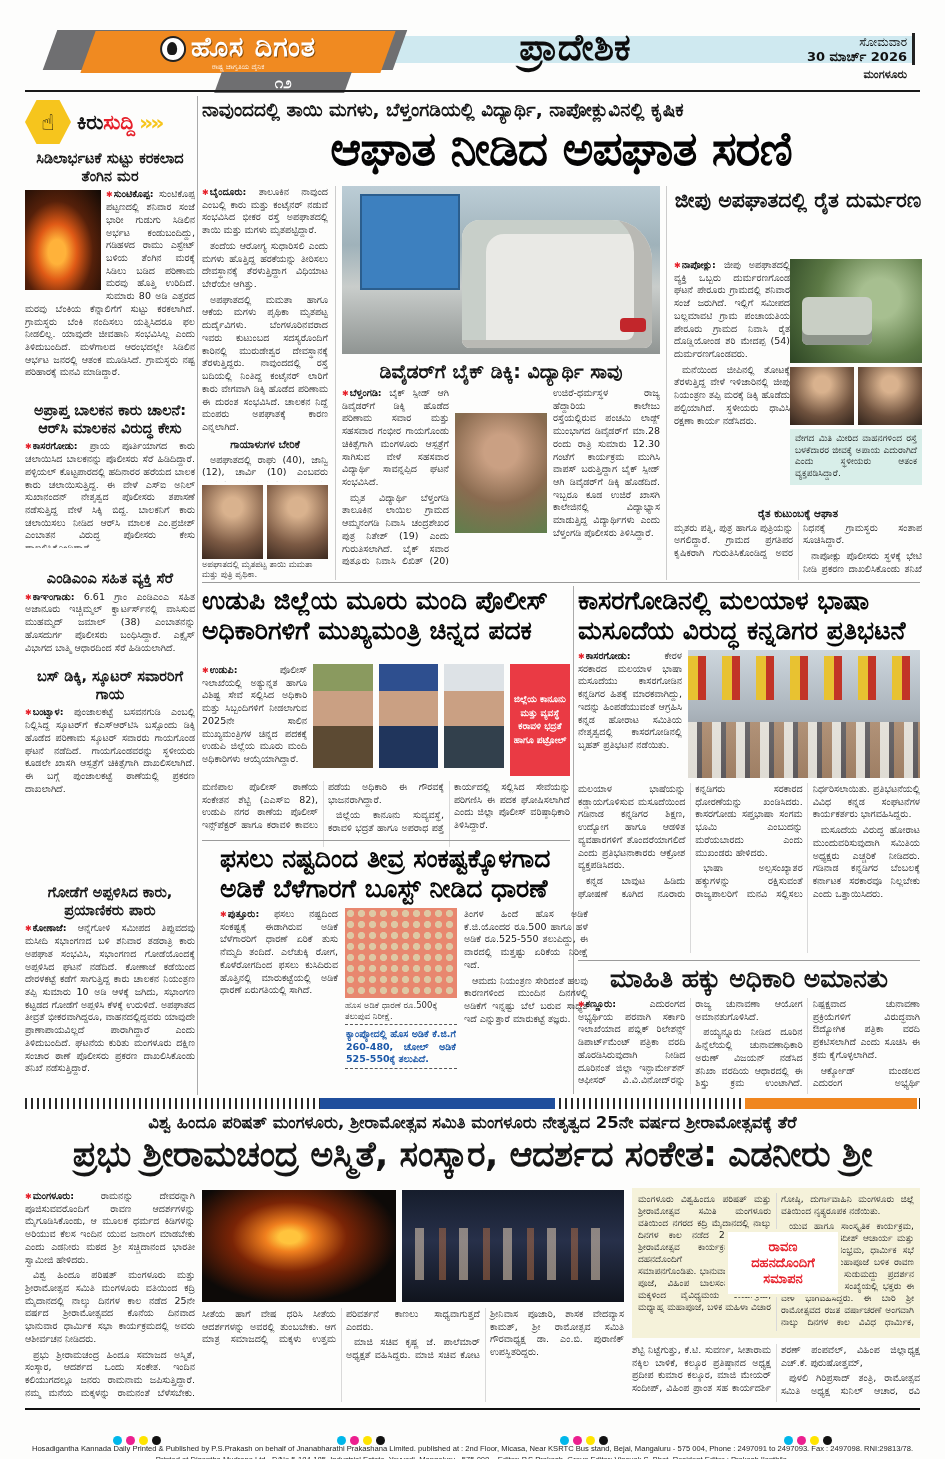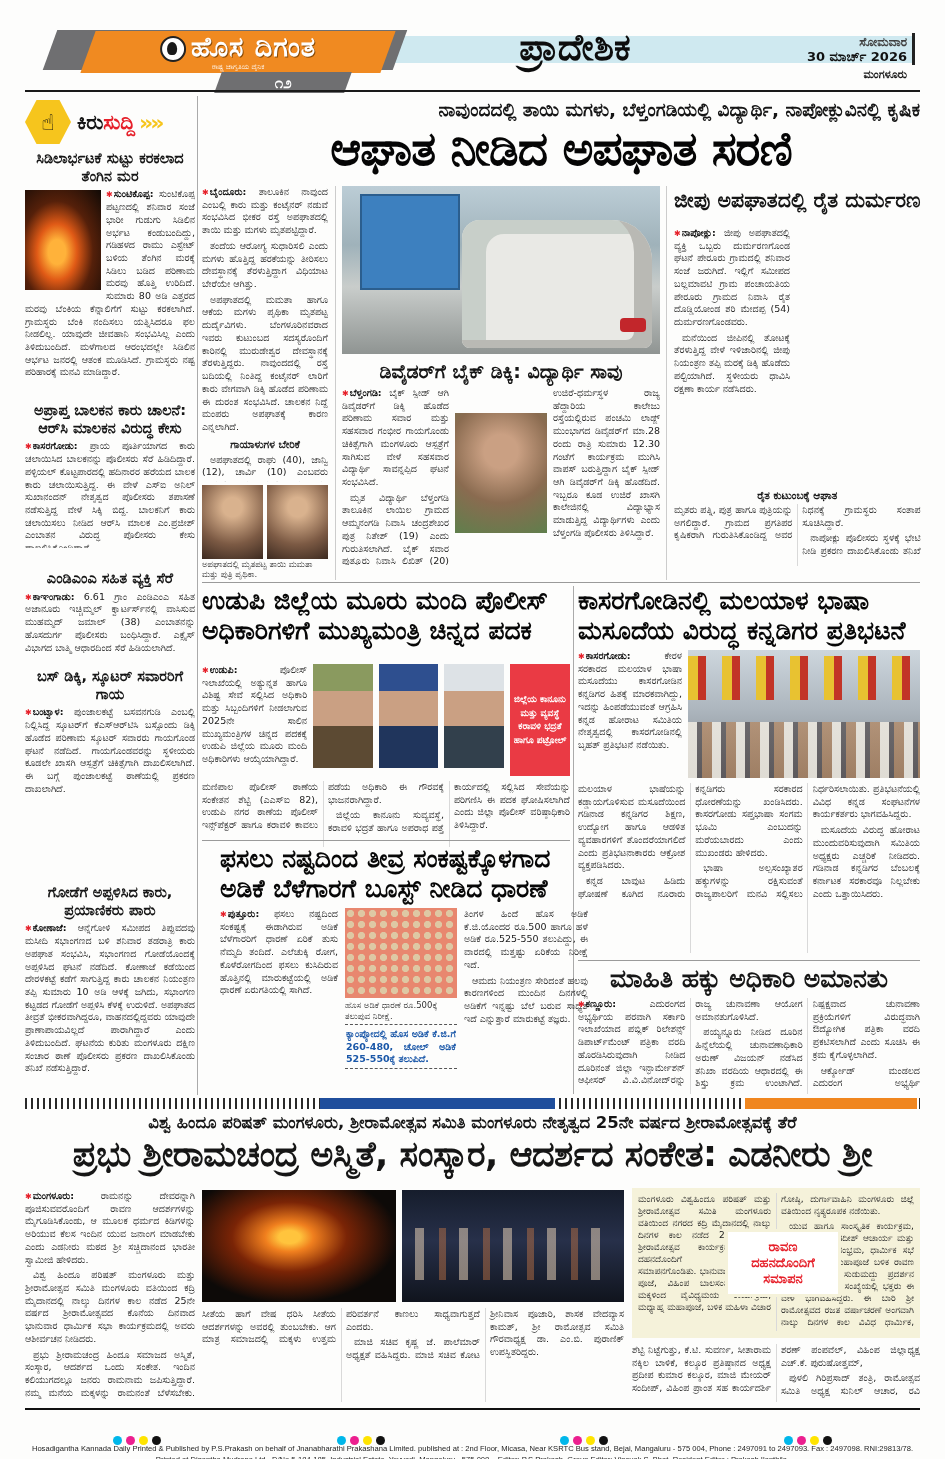--- a/index.html
+++ b/index.html
@@ -18,21 +18,21 @@
   .logo-circle{display:inline-block;width:22px;height:22px;border-radius:50%;background:#fff;
                border:2px solid #222;vertical-align:middle;margin-right:5px;position:relative;}
   .logo-circle:after{content:"";position:absolute;left:5px;top:4px;width:10px;height:13px;
                background:#1a1a1a;border-radius:50% 50% 40% 40%;}
   .pageno-strip{position:absolute;left:218px;top:72px;width:130px;height:21px;background:#6f6f71;
                display:flex;align-items:center;justify-content:center;}
   .pageno{transform:skewX(20deg);color:#fff;font-size:15px;font-weight:bold;}
   .section-title{position:absolute;left:300px;top:26px;width:550px;text-align:center;
                font-size:37px;font-weight:800;color:#0d0d0d;}
   .date-block{position:absolute;right:38px;top:36px;text-align:right;line-height:1.15;}
-  .date-day{color:#404040;font-size:12px;font-weight:bold;}
+  .date-day{color:#000000;font-size:12px;font-weight:normal;}
   .date-date{font-size:13px;font-weight:bold;color:#111;}
   .date-city{position:absolute;right:38px;top:68px;font-size:11px;font-weight:bold;}
   .hdr-rule{position:absolute;left:25px;top:90px;width:895px;height:2px;background:#1a1a1a;}
   
   .bt{font-size:9.5px;line-height:1.34;text-align:justify;color:#202020;}
   .bt p{margin:0 0 3px 0;text-indent:8px;}
   .bt p.noind{text-indent:0;}
   .dl{font-weight:bold;color:#0d0d0d;}
   .star{color:#e6202a;font-weight:bold;font-size:8px;margin-right:1px;}
   .clip{overflow:hidden;}
@@ -47,21 +47,21 @@
   .hex{width:46px;height:44px;background:#f6c51d;clip-path:polygon(25% 0,75% 0,100% 50%,75% 100%,25% 100%,0 50%);
        display:flex;align-items:center;justify-content:center;font-size:22px;color:#111;}
   .sb-title{font-size:20px;font-weight:800;margin-left:6px;}
   .sb-title .red{color:#e6202a;}
   .chev{color:#f6c51d;font-size:22px;font-weight:800;letter-spacing:-3px;margin-left:4px;}
   .brief{margin-top:4px;}
   .brief-hl{font-size:14.5px;font-weight:800;text-align:center;line-height:1.22;margin:4px 0 3px;}
   .fire-ph{float:left;width:76px;height:100px;margin:2px 5px 2px 0;
        background:radial-gradient(ellipse at 42% 62%,#ffb23a 0 14%,#e05a16 32%,#55200a 58%,#100a06 100%);}
   
-  .main-kicker{position:absolute;left:202px;top:99px;width:718px;text-align:right;
+  .main-kicker{position:absolute;left:202px;top:99px;width:718px;text-align:left;
        font-size:18.5px;font-weight:800;}
   .main-hl{position:absolute;left:202px;top:121px;width:718px;text-align:center;
        font-size:47px;font-weight:800;letter-spacing:-1px;color:#050505;}
   .row1{position:absolute;left:202px;top:186px;width:718px;height:394px;display:flex;gap:7px;}
   .colA{width:128px;display:flex;flex-direction:column;}
   .colB{width:318px;border-left:1px solid #ccc;border-right:1px solid #ccc;padding:0 6px;}
   .colC{flex:1;display:flex;flex-direction:column;}
   .portraits{display:flex;gap:4px;margin-top:3px;}
   .pw{width:61px;height:74px;background:radial-gradient(circle at 50% 30%,#d9b28e 16%,#7c5a44 62%,#3c2a20 100%);}
   .crash-ph{width:318px;height:168px;position:relative;overflow:hidden;
@@ -69,21 +69,21 @@
   .truck{position:absolute;left:18px;top:8px;width:96px;height:92px;background:#3d80bf;border:2px solid #2b5e8e;}
   .wreck{position:absolute;left:120px;top:34px;width:190px;height:128px;background:#e9e9e5;
        border-radius:18px 40px 8px 8px;box-shadow:inset -18px -8px 0 #b9b9b4, inset 24px 14px 0 #c8cfc9;}
   .taillight{position:absolute;right:14px;bottom:22px;width:26px;height:14px;background:#c2262b;border-radius:4px;}
   .bike-hl{font-size:19px;font-weight:800;text-align:center;margin:6px 0 4px;white-space:nowrap;}
   .bike-row{display:flex;gap:6px;height:178px;overflow:hidden;}
   .bike-col{flex:1;}
   .student-ph{width:92px;height:120px;margin-top:26px;
        background:radial-gradient(circle at 50% 32%,#caa083 18%,#8a6b50 55%,#5f7f4c 100%);}
   .jeep-hl{font-size:20.5px;font-weight:800;text-align:center;white-space:nowrap;margin:2px 0 15px;}
-  .jeep-row{display:flex;height:240px;}
+  .jeep-row{display:flex;height:240px;margin-top:32px;}
   .jeep-left{width:116px;}
   .jeep-right{flex:1;display:flex;flex-direction:column;gap:4px;}
   .jeep-ph{width:100%;height:104px;position:relative;overflow:hidden;
        background:radial-gradient(circle at 68% 38%,#a7bf90 0 18%,#5d7a46 55%,#2d4524 100%);}
   .jeep-body{position:absolute;left:12px;top:38px;width:70px;height:48px;background:#c9cfc5;
        border-radius:6px;box-shadow:inset 0 -10px 0 #8d948a;}
   .jeep-ports{display:flex;gap:4px;}
   .pm{width:64px;height:58px;background:radial-gradient(circle at 50% 30%,#d9b28e 16%,#6f523e 62%,#30231b 100%);}
   .callout{flex:1;background:#d8eee9;padding:4px 5px;font-size:9px;line-height:1.3;text-align:justify;}
   .jeep-sub{font-weight:bold;text-align:center;font-size:10.5px;margin:22px 0 2px;}
@@ -261,20 +261,30 @@
       </div>
     </div>
 
     <div class="colC">
       <div class="jeep-hl">ಜೀಪು ಅಪಘಾತದಲ್ಲಿ ರೈತ ದುರ್ಮರಣ</div>
       <div class="jeep-row">
         <div class="jeep-left bt clip">
           <p class="noind"><span class="star">✱</span><span class="dl">ನಾಪೋಕ್ಲು:</span> <span>ಜೀಪು ಅಪಘಾತದಲ್ಲಿ ವ್ಯಕ್ತಿ ಒಬ್ಬರು ದುರ್ಮರಣಗೊಂಡ ಘಟನೆ ಪೇರೂರು ಗ್ರಾಮದಲ್ಲಿ ಶನಿವಾರ ಸಂಜೆ ಜರುಗಿದೆ. ಇಲ್ಲಿಗೆ ಸಮೀಪದ ಬಲ್ಲಮಾವಟಿ ಗ್ರಾಮ ಪಂಚಾಯತಿಯ ಪೇರೂರು ಗ್ರಾಮದ ನಿವಾಸಿ ರೈತ ದೊಡ್ಡಿಯೋಂಡ ಶರಿ ಮೇದಪ್ಪ (54) ದುರ್ಮರಣಗೊಂಡವರು.</span></p>
           <p>ಮನೆಯಿಂದ ಜೀಪಿನಲ್ಲಿ ತೋಟಕ್ಕೆ ತೆರಳುತ್ತಿದ್ದ ವೇಳೆ ಇಳಿಜಾರಿನಲ್ಲಿ ಜೀಪು ನಿಯಂತ್ರಣ ತಪ್ಪಿ ಮರಕ್ಕೆ ಡಿಕ್ಕಿ ಹೊಡೆದು ಪಲ್ಟಿಯಾಗಿದೆ. ಸ್ಥಳೀಯರು ಧಾವಿಸಿ ರಕ್ಷಣಾ ಕಾರ್ಯ ನಡೆಸಿದರು.</p>
         </div>
+        <div class="jeep-right">
+          <div class="jeep-ph">
+            <div class="jeep-body"></div>
+          </div>
+          <div class="jeep-ports">
+            <div class="pm"></div>
+            <div class="pm"></div>
+          </div>
+          <div class="callout">ವೇಗದ ಮಿತಿ ಮೀರಿದ ವಾಹನಗಳಿಂದ ರಸ್ತೆ ಬಳಕೆದಾರರ ಜೀವಕ್ಕೆ ಅಪಾಯ ಎದುರಾಗಿದೆ ಎಂದು ಸ್ಥಳೀಯರು ಆತಂಕ ವ್ಯಕ್ತಪಡಿಸಿದ್ದಾರೆ.</div>
+        </div>
       </div>
       <div class="jeep-sub">ರೈತ ಕುಟುಂಬಕ್ಕೆ ಆಘಾತ</div>
       <div class="bt cols2 clip" style="height:62px;">
         <p class="noind">ಮೃತರು ಪತ್ನಿ, ಪುತ್ರ ಹಾಗೂ ಪುತ್ರಿಯನ್ನು ಅಗಲಿದ್ದಾರೆ. ಗ್ರಾಮದ ಪ್ರಗತಿಪರ ಕೃಷಿಕರಾಗಿ ಗುರುತಿಸಿಕೊಂಡಿದ್ದ ಅವರ ನಿಧನಕ್ಕೆ ಗ್ರಾಮಸ್ಥರು ಸಂತಾಪ ಸೂಚಿಸಿದ್ದಾರೆ.</p>
         <p>ನಾಪೋಕ್ಲು ಪೊಲೀಸರು ಸ್ಥಳಕ್ಕೆ ಭೇಟಿ ನೀಡಿ ಪ್ರಕರಣ ದಾಖಲಿಸಿಕೊಂಡು ತನಿಖೆ ನಡೆಸುತ್ತಿದ್ದಾರೆ.</p>
       </div>
     </div>
   </div>
 
   <div class="hrule" style="left:202px;top:582px;width:718px;"></div>

